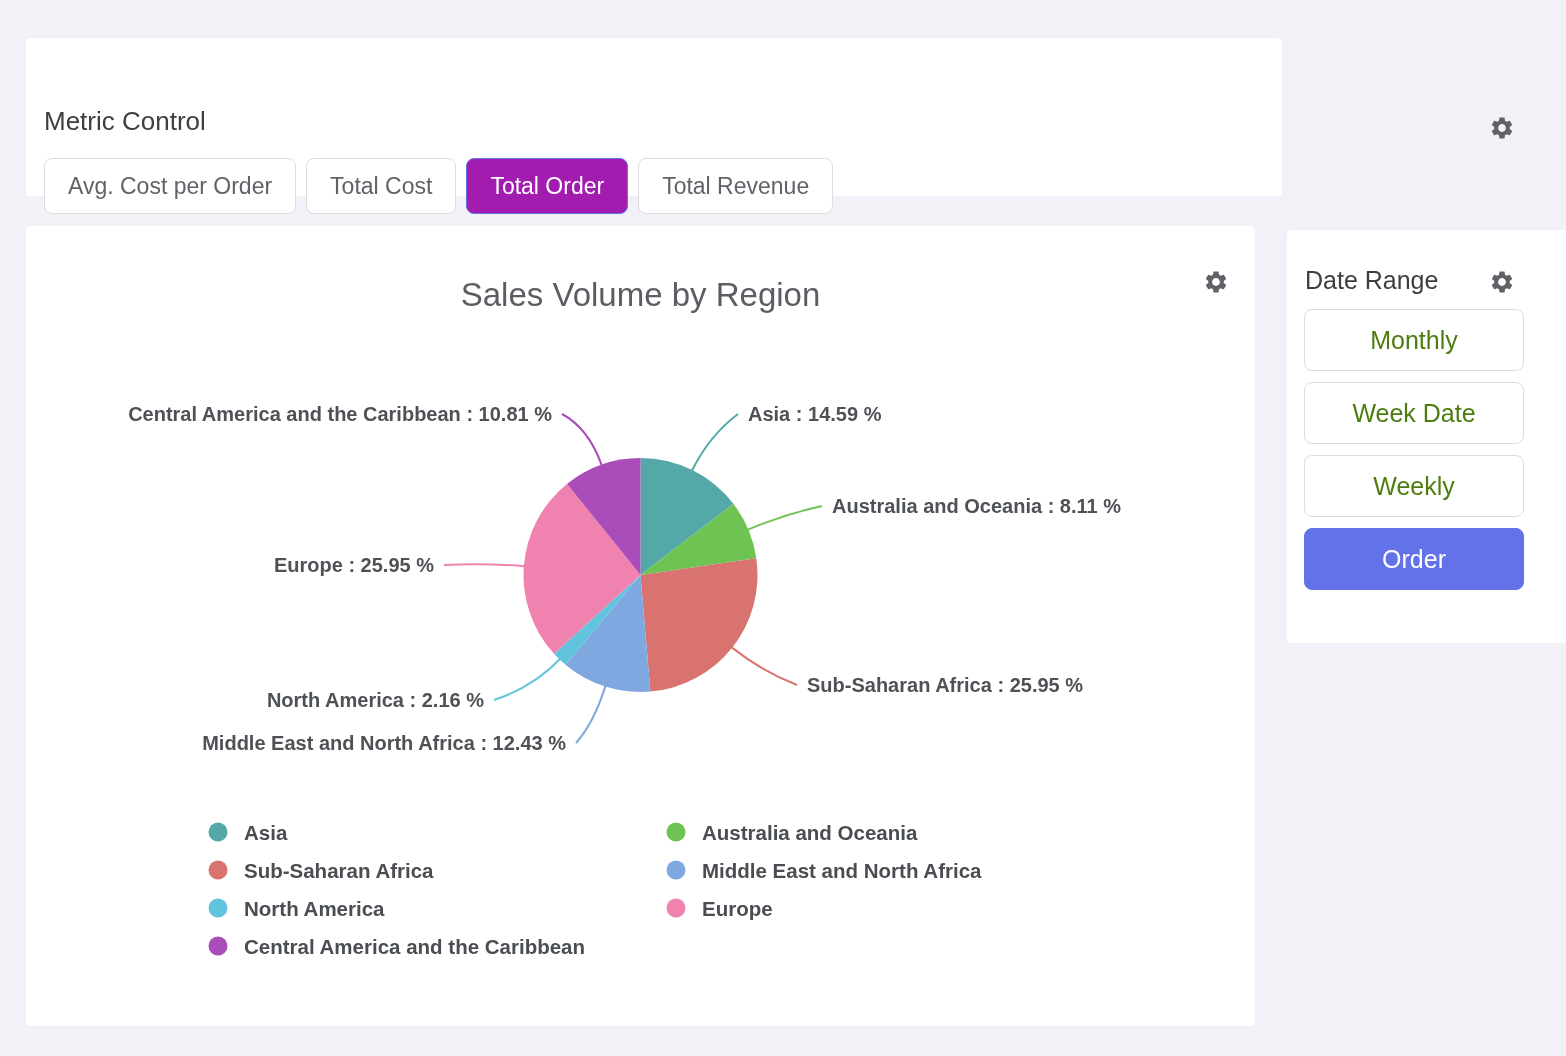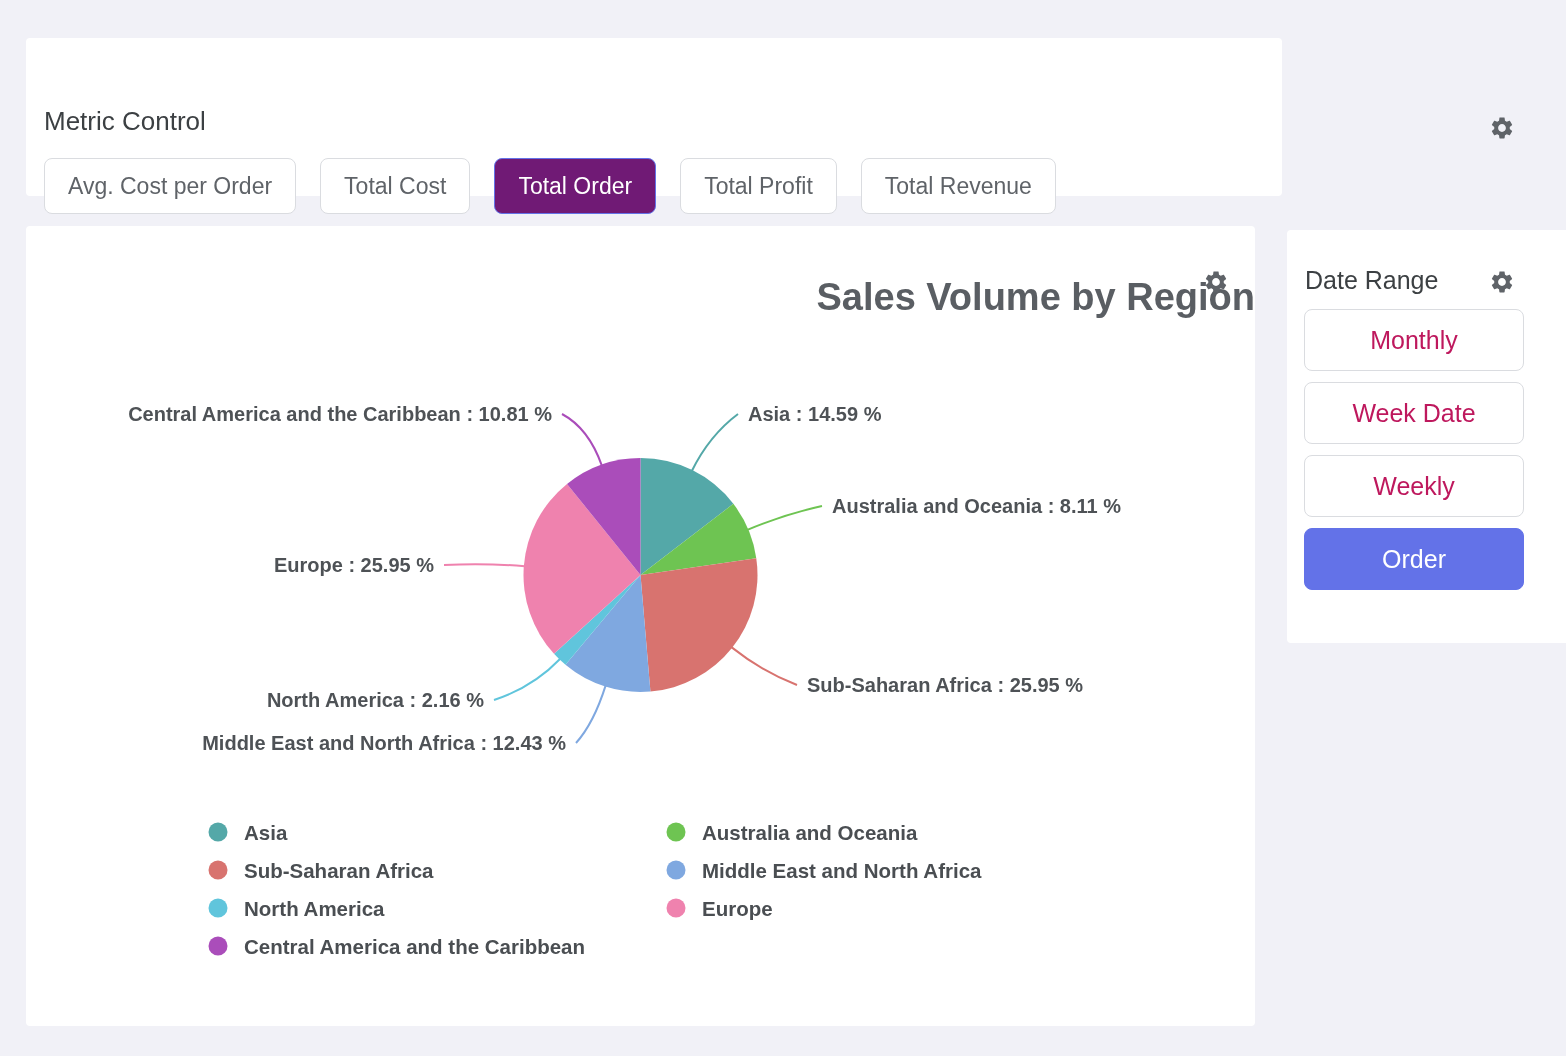--- a/index.html
+++ b/index.html
@@ -8,74 +8,73 @@
     background:#f1f1f7;
     font-family:"Liberation Sans", sans-serif;
     position:relative;
     overflow:hidden;
   }
   .card { position:absolute; background:#ffffff; border-radius:4px; }
 
   
   .metric-card { left:26px; top:38px; width:1256px; height:158px; }
   .metric-title { position:absolute; left:18px; top:68px; font-size:26px; color:#3c4043; }
-  .metric-buttons { position:absolute; left:18px; top:120px; display:flex; gap:24px; }
+  .metric-buttons { position:absolute; left:18px; top:120px; display:flex; gap:10px; }
   .btn {
     height:56px; padding:0 23px; font-size:23px; color:#5f6368;
     background:#fff; border:1px solid #dadce0; border-radius:8px;
     font-family:"Liberation Sans", sans-serif;
     display:flex; align-items:center; justify-content:center; cursor:pointer; white-space:nowrap;
   }
-  .btn.selected { background:#701a75; border-color:#6372e8; color:#ffffff; }
+  .btn.selected { background:#a21caf; border-color:#6372e8; color:#ffffff; }
 
   
   .gear { position:absolute; width:26px; height:26px; cursor:pointer; }
   .gear svg { width:100%; height:100%; fill:#5f6368; }
   .metric-gear { left:1463px; top:77px; }
   .chart-gear  { left:1177px; top:43px; }
   .date-gear   { left:202px;  top:39px; }
 
   
   .chart-card { left:26px; top:226px; width:1229px; height:800px; }
   .chart-title {
     position:absolute; left:0; top:50px; width:100%;
-    text-align:right; font-size:38px; color:#5a5e63;font-weight:bold;
+    text-align:center; font-size:33px; color:#5a5e63;
   }
   .pie-svg { position:absolute; left:0; top:0; width:1229px; height:800px; }
   .pie-label  { font-family:"Liberation Sans", sans-serif; font-size:20px; font-weight:bold; fill:#4e5256; }
   .legend-label { font-family:"Liberation Sans", sans-serif; font-size:20.5px; font-weight:bold; fill:#4a4e52; }
 
   
   .date-panel { left:1287px; top:230px; width:305px; height:413px; }
   .date-title { position:absolute; left:18px; top:36px; font-size:25px; color:#3c4043; }
   .date-buttons { position:absolute; left:17px; top:79px; width:220px; }
   .date-btn {
     display:flex; align-items:center; justify-content:center;
     width:100%; height:62px; margin-bottom:11px;
-    font-size:25px; color:#be185d; background:#fff;
+    font-size:25px; color:#4d7c0f; background:#fff;
     border:1px solid #dadce0; border-radius:8px;
     font-family:"Liberation Sans", sans-serif; cursor:pointer;
   }
   .date-btn.selected { background:#6372e8; border-color:#6372e8; color:#ffffff; }
 </style>
 </head>
 <body>
 
 <section class="card metric-card">
   <div class="metric-title">Metric Control</div>
   <span class="gear metric-gear">
     <svg viewBox="0 0 24 24">
         <path d="M19.14,12.94c0.04-0.3,0.06-0.61,0.06-0.94c0-0.32-0.02-0.64-0.07-0.94l2.03-1.58c0.18-0.14,0.23-0.41,0.12-0.61l-1.92-3.32c-0.12-0.22-0.37-0.29-0.59-0.22l-2.39,0.96c-0.5-0.38-1.03-0.7-1.62-0.94L14.4,2.81c-0.04-0.24-0.24-0.41-0.48-0.41h-3.84c-0.24,0-0.43,0.17-0.47,0.41L9.25,5.35C8.66,5.59,8.12,5.92,7.63,6.29L5.24,5.33c-0.22-0.08-0.47,0-0.59,0.22L2.74,8.87C2.62,9.08,2.66,9.34,2.86,9.48l2.03,1.58C4.84,11.36,4.8,11.69,4.8,12s0.02,0.64,0.07,0.94l-2.03,1.58c-0.18,0.14-0.23,0.41-0.12,0.61l1.92,3.32c0.12,0.22,0.37,0.29,0.59,0.22l2.39-0.96c0.5,0.38,1.03,0.7,1.62,0.94l0.36,2.54c0.05,0.24,0.24,0.41,0.48,0.41h3.84c0.24,0,0.44-0.17,0.47-0.41l0.36-2.54c0.59-0.24,1.13-0.56,1.62-0.94l2.39,0.96c0.22,0.08,0.47,0,0.59-0.22l1.92-3.32c0.12-0.22,0.07-0.47-0.12-0.61L19.14,12.94z M12,15.6c-1.98,0-3.6-1.62-3.6-3.6s1.62-3.6,3.6-3.6s3.6,1.62,3.6,3.6S13.98,15.6,12,15.6z"></path>
       </svg>
   </span>
   <div class="metric-buttons">
       <button class="btn">Avg. Cost per Order</button>
       <button class="btn">Total Cost</button>
       <button class="btn selected">Total Order</button>
-      <button class="btn">Total Profit</button>
       <button class="btn">Total Revenue</button>
     </div>
 </section>
 
 <section class="card chart-card">
   <div class="chart-title">Sales Volume by Region</div>
   <span class="gear chart-gear">
     <svg viewBox="0 0 24 24">
         <path d="M19.14,12.94c0.04-0.3,0.06-0.61,0.06-0.94c0-0.32-0.02-0.64-0.07-0.94l2.03-1.58c0.18-0.14,0.23-0.41,0.12-0.61l-1.92-3.32c-0.12-0.22-0.37-0.29-0.59-0.22l-2.39,0.96c-0.5-0.38-1.03-0.7-1.62-0.94L14.4,2.81c-0.04-0.24-0.24-0.41-0.48-0.41h-3.84c-0.24,0-0.43,0.17-0.47,0.41L9.25,5.35C8.66,5.59,8.12,5.92,7.63,6.29L5.24,5.33c-0.22-0.08-0.47,0-0.59,0.22L2.74,8.87C2.62,9.08,2.66,9.34,2.86,9.48l2.03,1.58C4.84,11.36,4.8,11.69,4.8,12s0.02,0.64,0.07,0.94l-2.03,1.58c-0.18,0.14-0.23,0.41-0.12,0.61l1.92,3.32c0.12,0.22,0.37,0.29,0.59,0.22l2.39-0.96c0.5,0.38,1.03,0.7,1.62,0.94l0.36,2.54c0.05,0.24,0.24,0.41,0.48,0.41h3.84c0.24,0,0.44-0.17,0.47-0.41l0.36-2.54c0.59-0.24,1.13-0.56,1.62-0.94l2.39,0.96c0.22,0.08,0.47,0,0.59-0.22l1.92-3.32c0.12-0.22,0.07-0.47-0.12-0.61L19.14,12.94z M12,15.6c-1.98,0-3.6-1.62-3.6-3.6s1.62-3.6,3.6-3.6s3.6,1.62,3.6,3.6S13.98,15.6,12,15.6z"></path>
       </svg>

